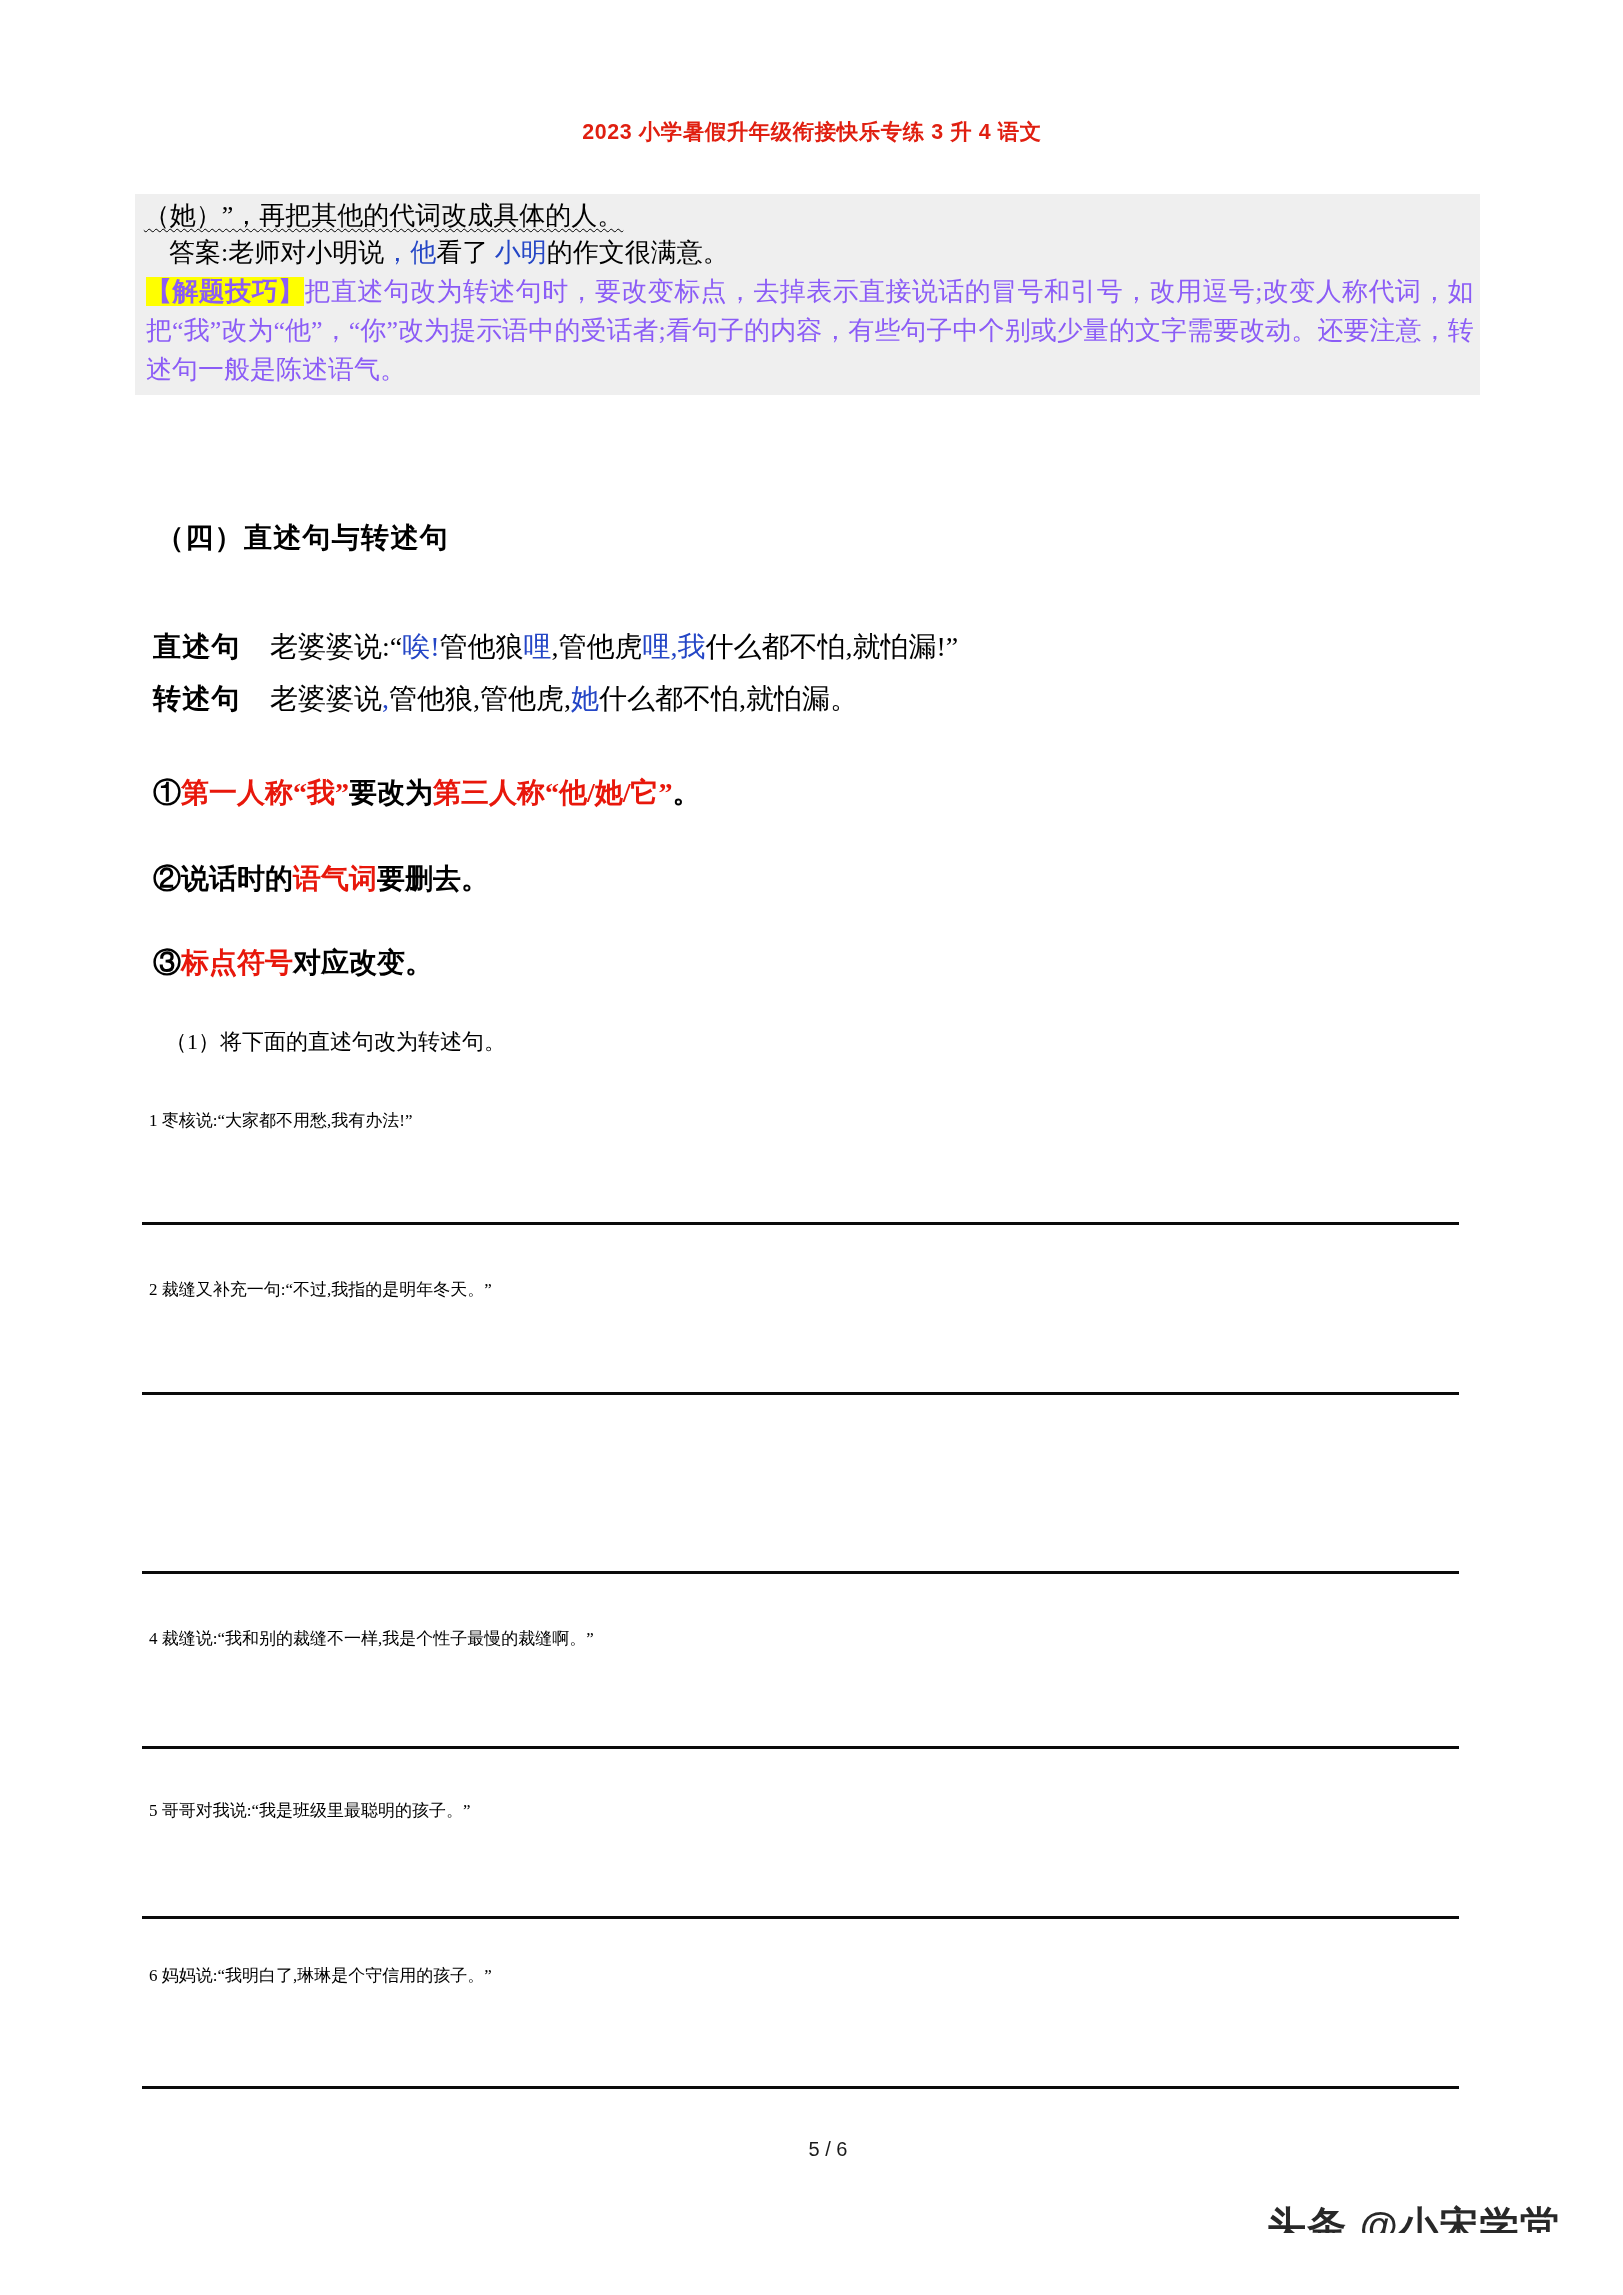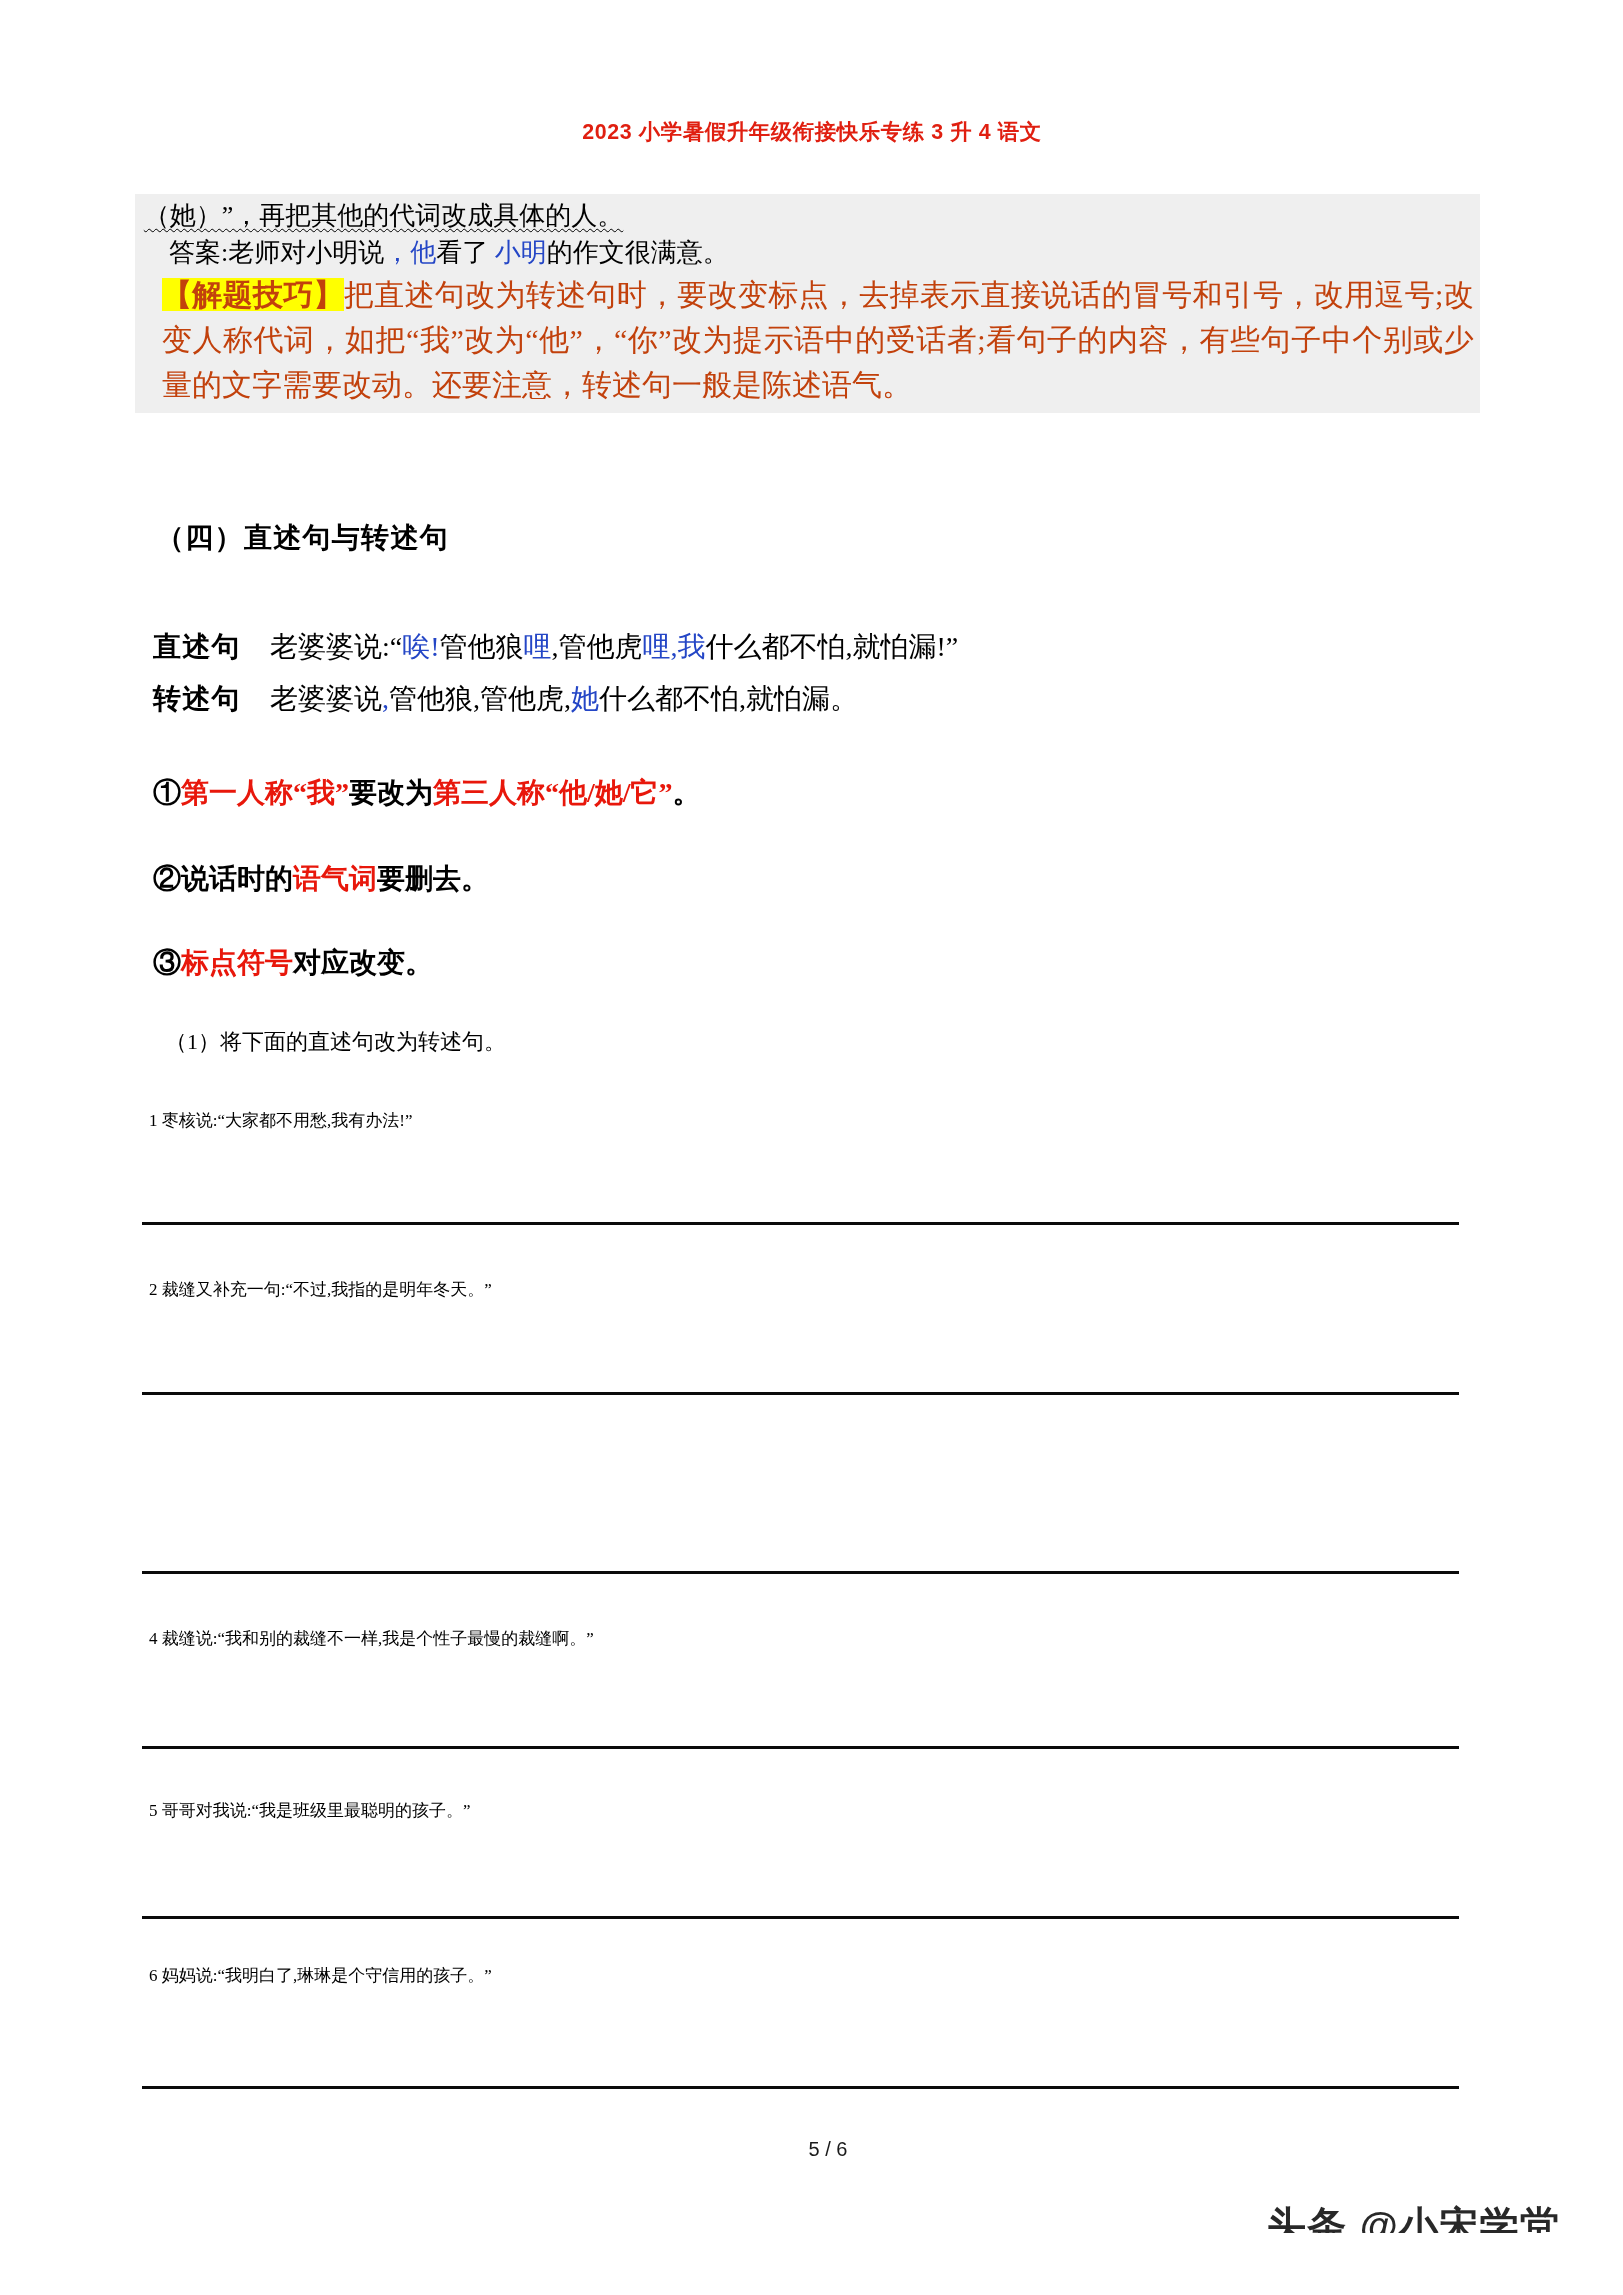--- a/index.html
+++ b/index.html
@@ -49,28 +49,27 @@
     white-space: nowrap;
   }
   .gb-line.wavy {
     padding-left: 8.8px;
     text-decoration: underline;
     text-decoration-style: wavy;
     text-decoration-thickness: 1.3px;
     text-underline-offset: 4.4px;
   }
   .gb-line.indent {
-    padding-left: 24px;
-    margin-left: 10px;
+    padding-left: 34px;
   }
   .gb-para {
-    font-size: 30px;
+    font-size: 26px;
     line-height: 1.5;
-    color: #c2410c;
-    padding-left: 27px;
+    color: #8b5cf6;
+    padding-left: 11px;
     padding-right: 6.3px;
     text-align: justify;
   }
   .blue { color: #2446c6; }
   .hl-yellow {
     background: #ffff00;
     font-weight: bold;
   }
 
   

